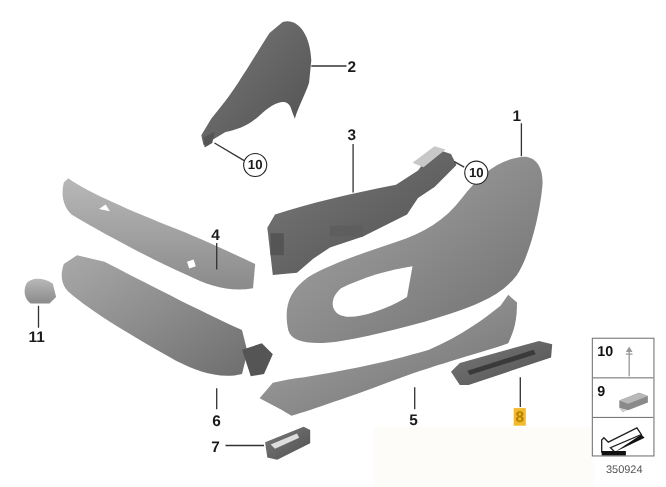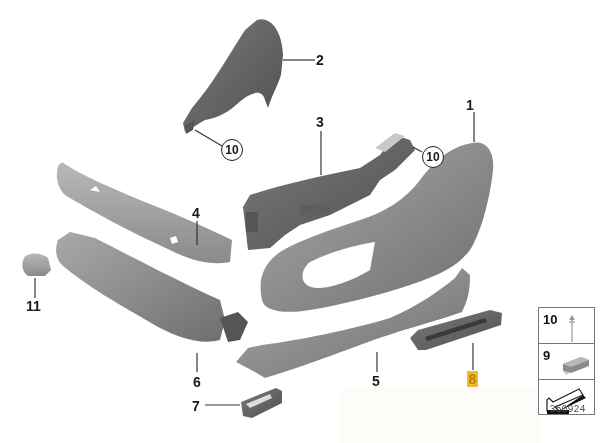--- a/index.html
+++ b/index.html
@@ -5,21 +5,21 @@
     html, body { margin: 0; padding: 0; background: #ffffff; }
     body { width: 605px; height: 443px; position: relative; overflow: hidden; font-family: "Liberation Sans", sans-serif; }
     #stage { position: absolute; left: 0; top: 0; width: 605px; height: 443px; }
     .label { position: absolute; font-family: "Liberation Sans", sans-serif; font-weight: bold; font-size: 14px; color: #1a1a1a; line-height: 1; }
     .circled { position: absolute; width: 22px; height: 22px; border: 1.5px solid #222; border-radius: 50%; background: #fff; font-family: "Liberation Sans", sans-serif; font-weight: bold; font-size: 12px; color: #1a1a1a; display: flex; align-items: center; justify-content: center; box-sizing: border-box; }
     .highlight { position: absolute; background: #f2b92b; color: #b58000; font-weight: bold; font-size: 14px; font-family: "Liberation Sans", sans-serif; width: 11px; height: 16px; display: flex; align-items: center; justify-content: center; }
     .legend { position: absolute; left: 538px; top: 307px; width: 57px; height: 108px; border: 1px solid #777; box-sizing: border-box; background: #fff; }
     .legend-cell { position: relative; height: 36px; border-bottom: 1px solid #777; box-sizing: border-box; }
     .legend-cell:last-child { border-bottom: none; }
     .legend-num { position: absolute; left: 4px; top: 4px; font-weight: bold; font-size: 13px; color: #111; font-family: "Liberation Sans", sans-serif; }
-    .code { position: absolute; left: 545px; top: 404px; font-size: 10px; color: #555; font-family: Liberation Mono, monospace; width: 45px; text-align: center; }
+    .code { position: absolute; left: 545px; top: 422px; font-size: 10px; color: #555; font-family: Liberation Sans, sans-serif; width: 45px; text-align: center; }
     .watermark { position: absolute; left: 340px; top: 388px; width: 200px; height: 55px; background: #fdfcf8; }
   </style>
 </head>
 <body>
 
 <div id="stage">
 
   <div class="watermark"></div>
 
   <svg width="605" height="443" viewBox="0 0 605 443" style="position:absolute;left:0;top:0">

